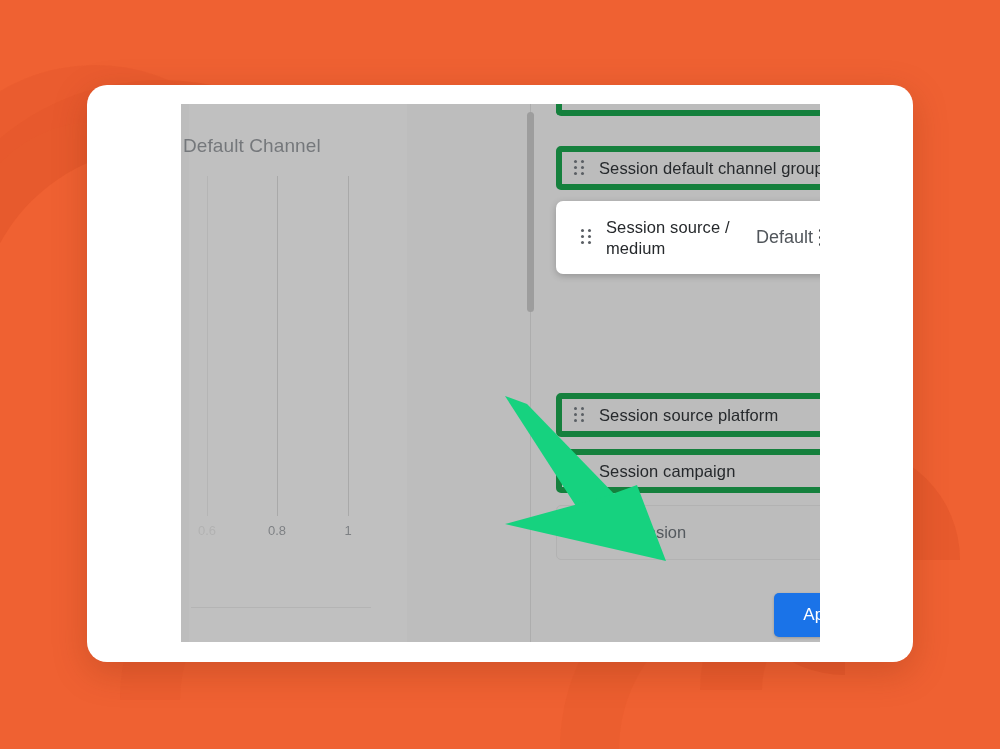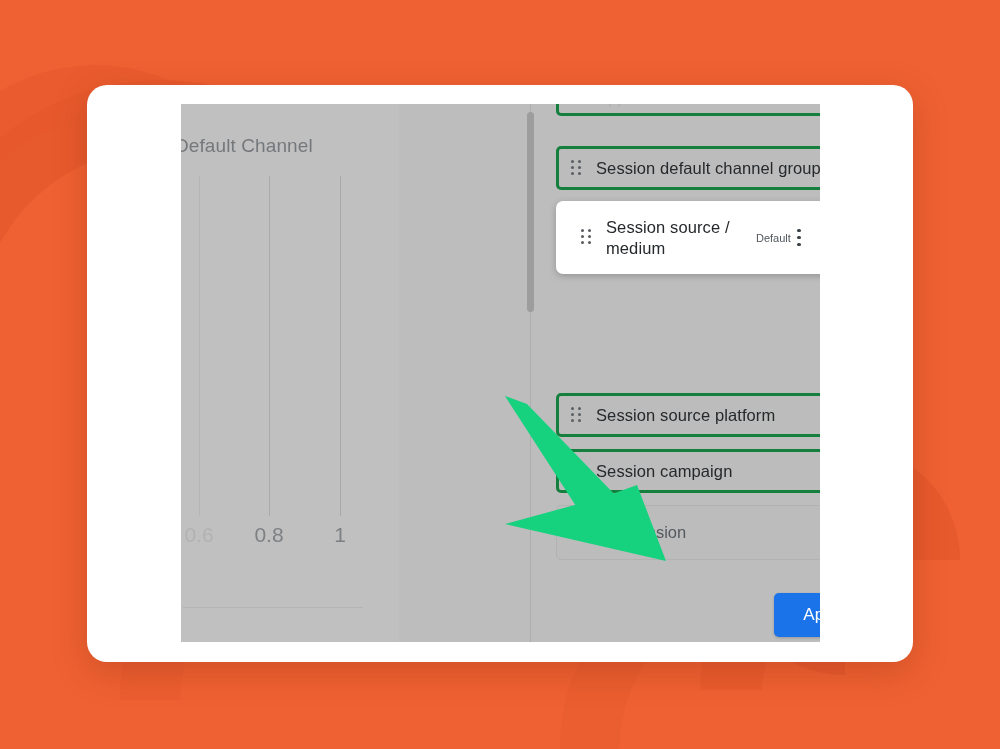--- a/index.html
+++ b/index.html
@@ -45,21 +45,21 @@
     top: 19px;            
     width: 639px;         
     height: 538px;        
     background: #bdbdbd;
     overflow: hidden;
   }
 
   
   .chart-area {
     position: absolute;
-    left: 0;
+    left: 8px;
     top: 0;
     width: 268px;
     height: 544px;
     opacity: 0.55;
   }
   .chart-title {
     position: absolute;
     left: -6px;
     top: 31px;
     font-size: 19px;
@@ -79,21 +79,21 @@
     position: absolute;
     top: 0;
     width: 1px;
     height: 340px;
     background: #9a9a9a;
   }
   .gridline.faint { background: #b0b0b0; }
   .xtick {
     position: absolute;
     top: 347px;
-    font-size: 21px;
+    font-size: 13px;
     color: #4a4f55;
     transform: translateX(-50%);
     white-space: nowrap;
   }
   .xtick.fade { color: #a9a9a9; }
   .axis-base {
     position: absolute;
     left: 2px;
     top: 503px;
     width: 180px;
@@ -142,21 +142,21 @@
     top: 0;
     width: 281px;
     height: 538px;
   }
 
   .dim-row {
     position: absolute;
     left: 17px;
     width: 320px;
     box-sizing: border-box;
-    border: 3px solid #15803d;
+    border: 6px solid #15803d;
     border-radius: 5px;
     background: #bcbcbc;
     display: flex;
     align-items: center;
     padding: 0 13px 0 12px;
   }
   .dim-row.clipped-top {
     border-bottom-left-radius: 5px;
     border-bottom-right-radius: 5px;
     border-top: none;
@@ -190,21 +190,21 @@
   .dim-label {
     flex: 1 1 auto;
     font-size: 16.5px;
     color: #26292c;
     letter-spacing: .1px;
     line-height: 21px;
   }
   .dim-label.two-line { max-width: 150px; }
 
   .dim-badge {
-    font-size: 11px;
+    font-size: 18px;
     color: #51565b;
     margin-right: 6px;
     white-space: nowrap;
   }
 
   .kebab {
     width: 4px;
     height: 18px;
     flex: 0 0 4px;
     display: flex;

